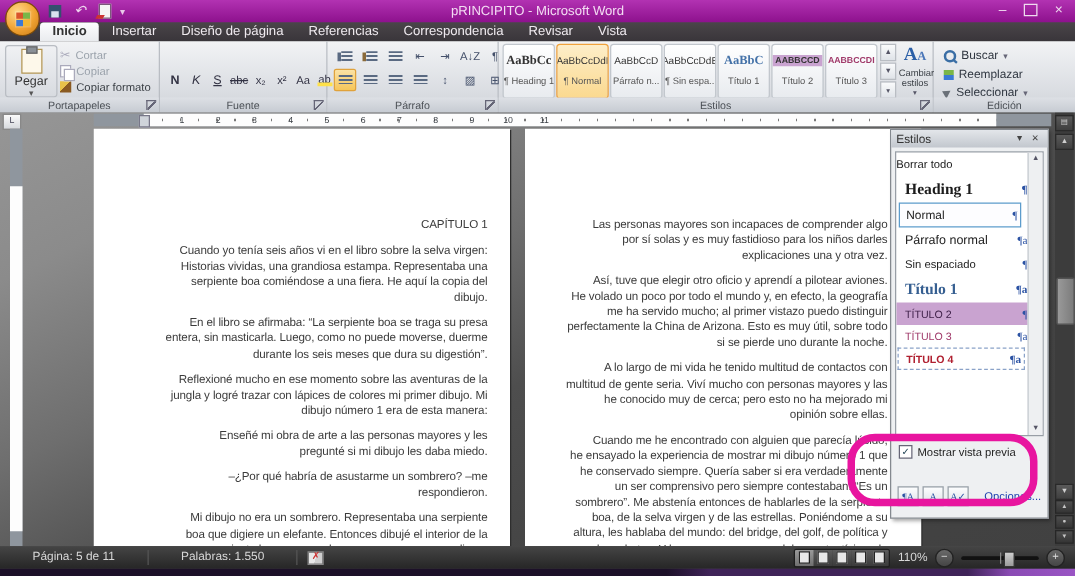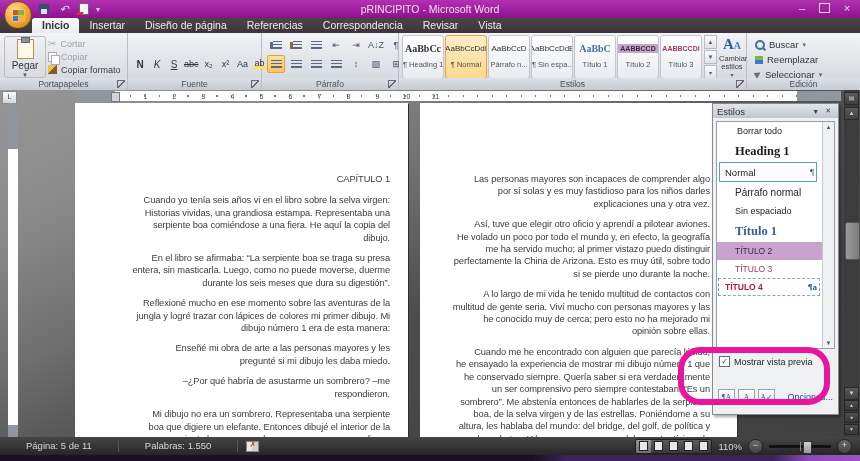--- a/index.html
+++ b/index.html
@@ -114,23 +114,23 @@
   .doctext p{margin:0 0 8px;text-indent:10px;text-align:right;}
   .doctext .doc-h{text-indent:0;margin-bottom:9px;}
   
   .spanel{position:absolute;left:712px;top:13px;width:127px;height:312px;background:#eef0f2;border:1px solid #84898f;box-sizing:border-box;box-shadow:2px 2px 3px rgba(0,0,0,.35);z-index:30;}
   .sp-head{height:14px;background:linear-gradient(#e3e6ea,#c2c7ce);display:flex;align-items:center;padding:0 4px;font-size:9.5px;color:#333;}
   .sp-head .sp-title{flex:1;}
   .sp-head .hbtn{font-size:7px;color:#444;padding:0 3px;}
   .sp-list{position:absolute;left:3px;top:17px;width:119px;height:228px;background:#fff;border:1px solid #989ea6;box-sizing:border-box;overflow:hidden;}
   .sp-scroll{position:absolute;right:0;top:0;bottom:0;width:11px;background:#eef0f2;border-left:1px solid #c5cad0;display:flex;flex-direction:column;align-items:center;font-size:6px;color:#556;}
   .sp-scroll .sup{height:10px;line-height:10px;} .sp-scroll .sdn{margin-top:auto;height:10px;line-height:10px;}
-  .sp-item{position:relative;padding-left:18px;display:flex;align-items:center;width:100px;}
+  .sp-item{position:relative;padding-left:7px;display:flex;align-items:center;width:100px;}
   .sp-marker{position:absolute;right:2px;color:#2b52a3;font-size:9px;font-family:"Liberation Serif",serif;}
-  .sp-clear{height:18px;font-size:9px;color:#222;align-items:center;display:flex;padding-left:20px;}
+  .sp-clear{height:18px;font-size:9px;color:#222;align-items:center;display:flex;padding-left:0;}
   .it-heading1{height:22px;font-family:"Liberation Serif",serif;font-weight:bold;font-size:12.5px;color:#1c1c1c;}
   .it-normal{height:20px;font-size:9.5px;color:#222;border:1px solid #5c9ccc;box-sizing:border-box;width:98px;margin-left:2px;padding-left:5px;background:#fdfdff;}
   .it-parrafo{height:20px;font-size:10px;color:#222;}
   .it-sinesp{height:18px;font-size:9px;color:#222;}
   .it-t1{height:22px;font-family:"Liberation Serif",serif;font-weight:bold;font-size:12.5px;color:#365f91;}
   .it-t2{height:18px;font-size:8.5px;color:#3d1f47;background:#c9a3d0;width:104px;}
   .it-t3{height:18px;font-size:8.5px;color:#a03a6a;}
   .it-t4{height:18px;font-size:8.5px;font-weight:bold;color:#b02030;border:1px dashed #8aa2c8;box-sizing:border-box;width:102px;margin-left:1px;padding-left:6px;}
   .it-t5{height:18px;font-family:"Liberation Serif",serif;font-size:9.5px;color:#444;margin-top:48px;}
   .it-titulo{height:24px;font-family:"Liberation Serif",serif;font-size:15px;color:#333;}

